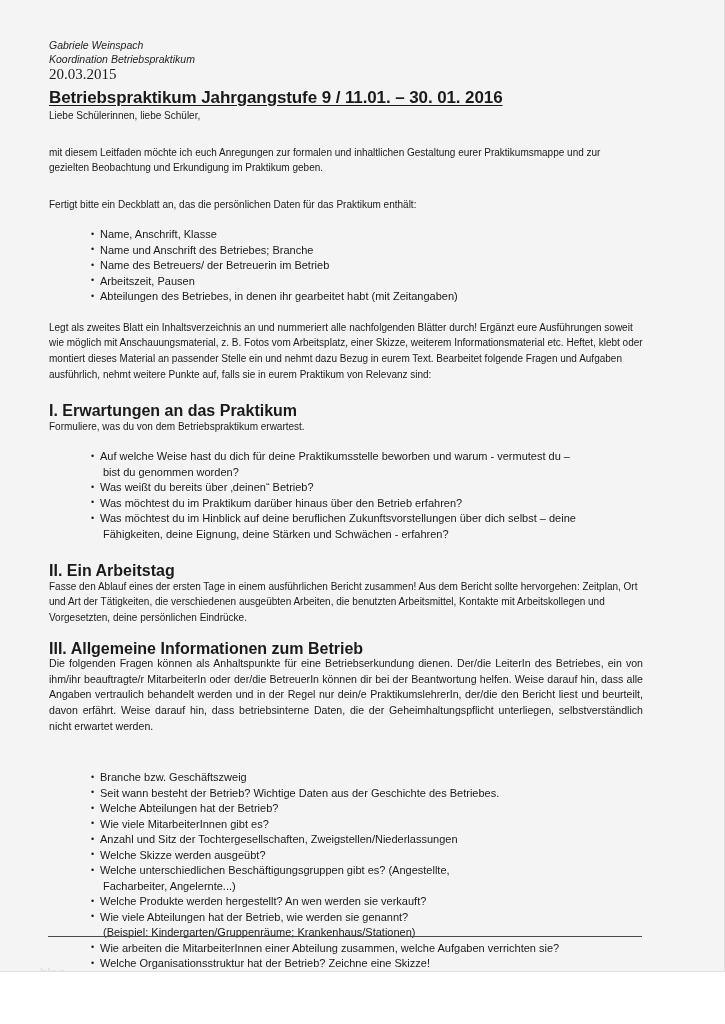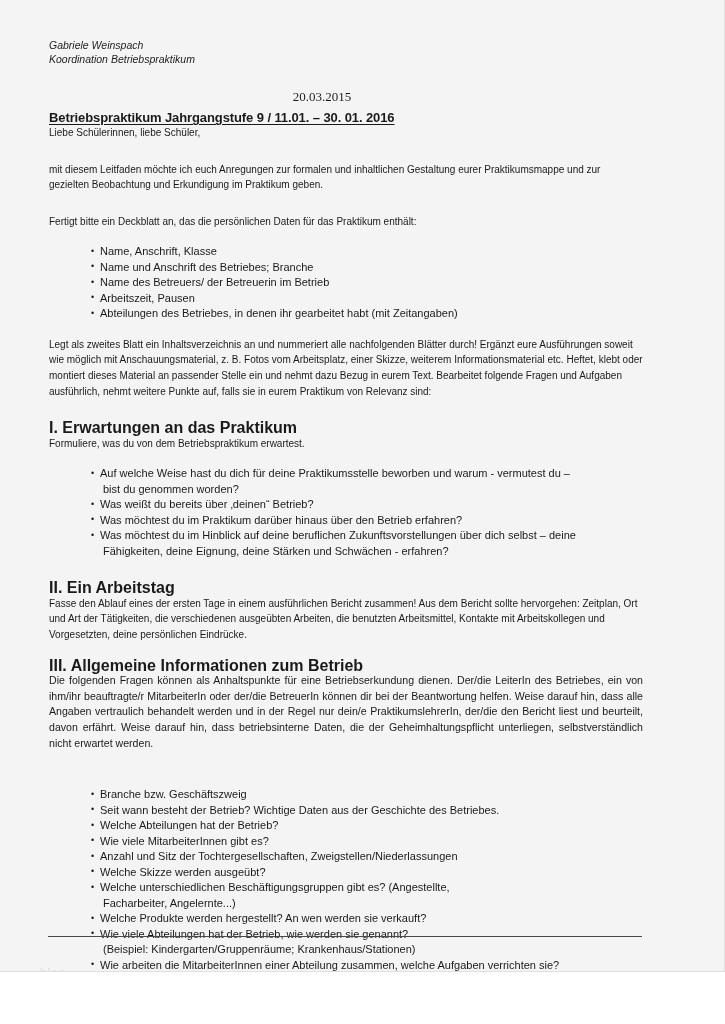--- a/index.html
+++ b/index.html
@@ -36,31 +36,30 @@
 
   .sender {
     font-style: italic;
     font-size: 10.5px;
     line-height: 14px;
     color: #1d1d1d;
   }
   .sender div { white-space: nowrap; }
 
   .date-row {
-    margin-top: 23px;
-    text-align: center;
+    text-align: left;
     padding-right: 48px;
     font-family: "Liberation Serif", serif;
-    font-size: 13px;
+    font-size: 15px;
     color: #1d1d1d;
   }
 
   .doc-title {
     margin-top: 5px;
-    font-size: 13px;
+    font-size: 17px;
     font-weight: bold;
     text-decoration: underline;
     text-underline-offset: 2px;
     letter-spacing: -0.1px;
   }
 
   p.body {
     margin: 0;
     font-size: 10px;
     line-height: 15.6px;

